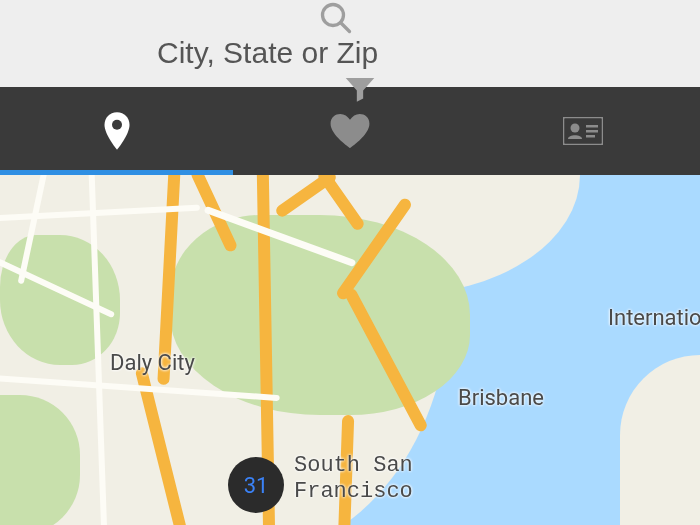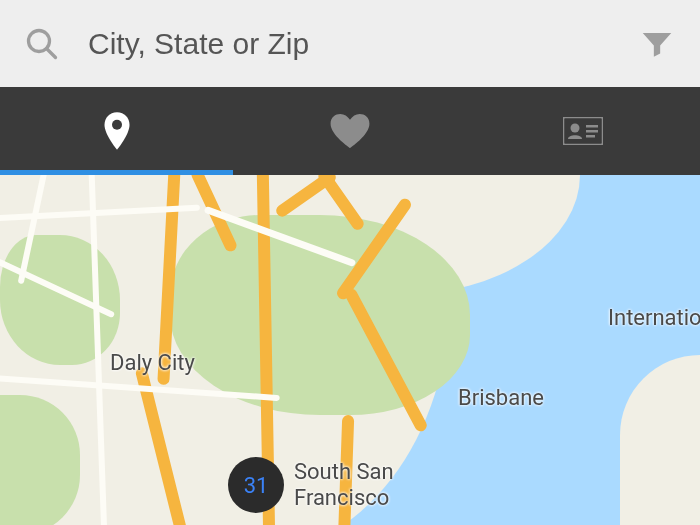--- a/index.html
+++ b/index.html
@@ -3,20 +3,21 @@
 <meta charset="utf-8">
 <style>
   * { box-sizing: border-box; margin: 0; padding: 0; }
   html, body { width: 700px; height: 525px; overflow: hidden; font-family: Roboto, Arial, sans-serif; }
   .search-bar {
     display: flex;
     align-items: center;
     height: 87px;
     background: #eeeeee;
     padding: 0 24px;
+    flex-direction: column;
   }
   .search-icon { flex: 0 0 auto; margin-right: 28px; }
   .search-input {
     flex: 1 1 auto;
     border: none;
     background: transparent;
     font-size: 30px;
     color: #555;
     outline: none;
   }
@@ -155,20 +156,20 @@
 
   <div class="road white" style="left:30px; top:-10px; width:6px; height:120px; transform:rotate(12deg);"></div>
   <div class="road white" style="left:95px; top:-10px; width:6px; height:380px; transform:rotate(-2deg);"></div>
   <div class="road white" style="left:-10px; top:35px; width:210px; height:6px; transform:rotate(-3deg);"></div>
   <div class="road white" style="left:-10px; top:210px; width:290px; height:6px; transform:rotate(4deg);"></div>
   <div class="road white" style="left:200px; top:58px; width:160px; height:7px; transform:rotate(20deg);"></div>
   <div class="road white" style="left:-10px; top:110px; width:130px; height:6px; transform:rotate(25deg);"></div>
 
   <div class="map-label" style="left:110px; top:168px;margin-top:7px;">Daly City</div>
   <div class="map-label" style="left:418px; top:210px;padding-left:40px;">Brisbane</div>
-  <div class="map-label" style="left:294px; top:284px; line-height:1.2;">South San
+  <div class="map-label" style="left:294px; top:278px; line-height:1.2;font-family:Liberation Mono, monospace;">South San
 Francisco</div>
   <div class="map-label" style="left:608px; top:130px;">Internation</div>
 
   <div class="cluster" style="left:228px; top:282px;">
     <span>31</span>
   </div>
 </div>
 
 </body></html>

